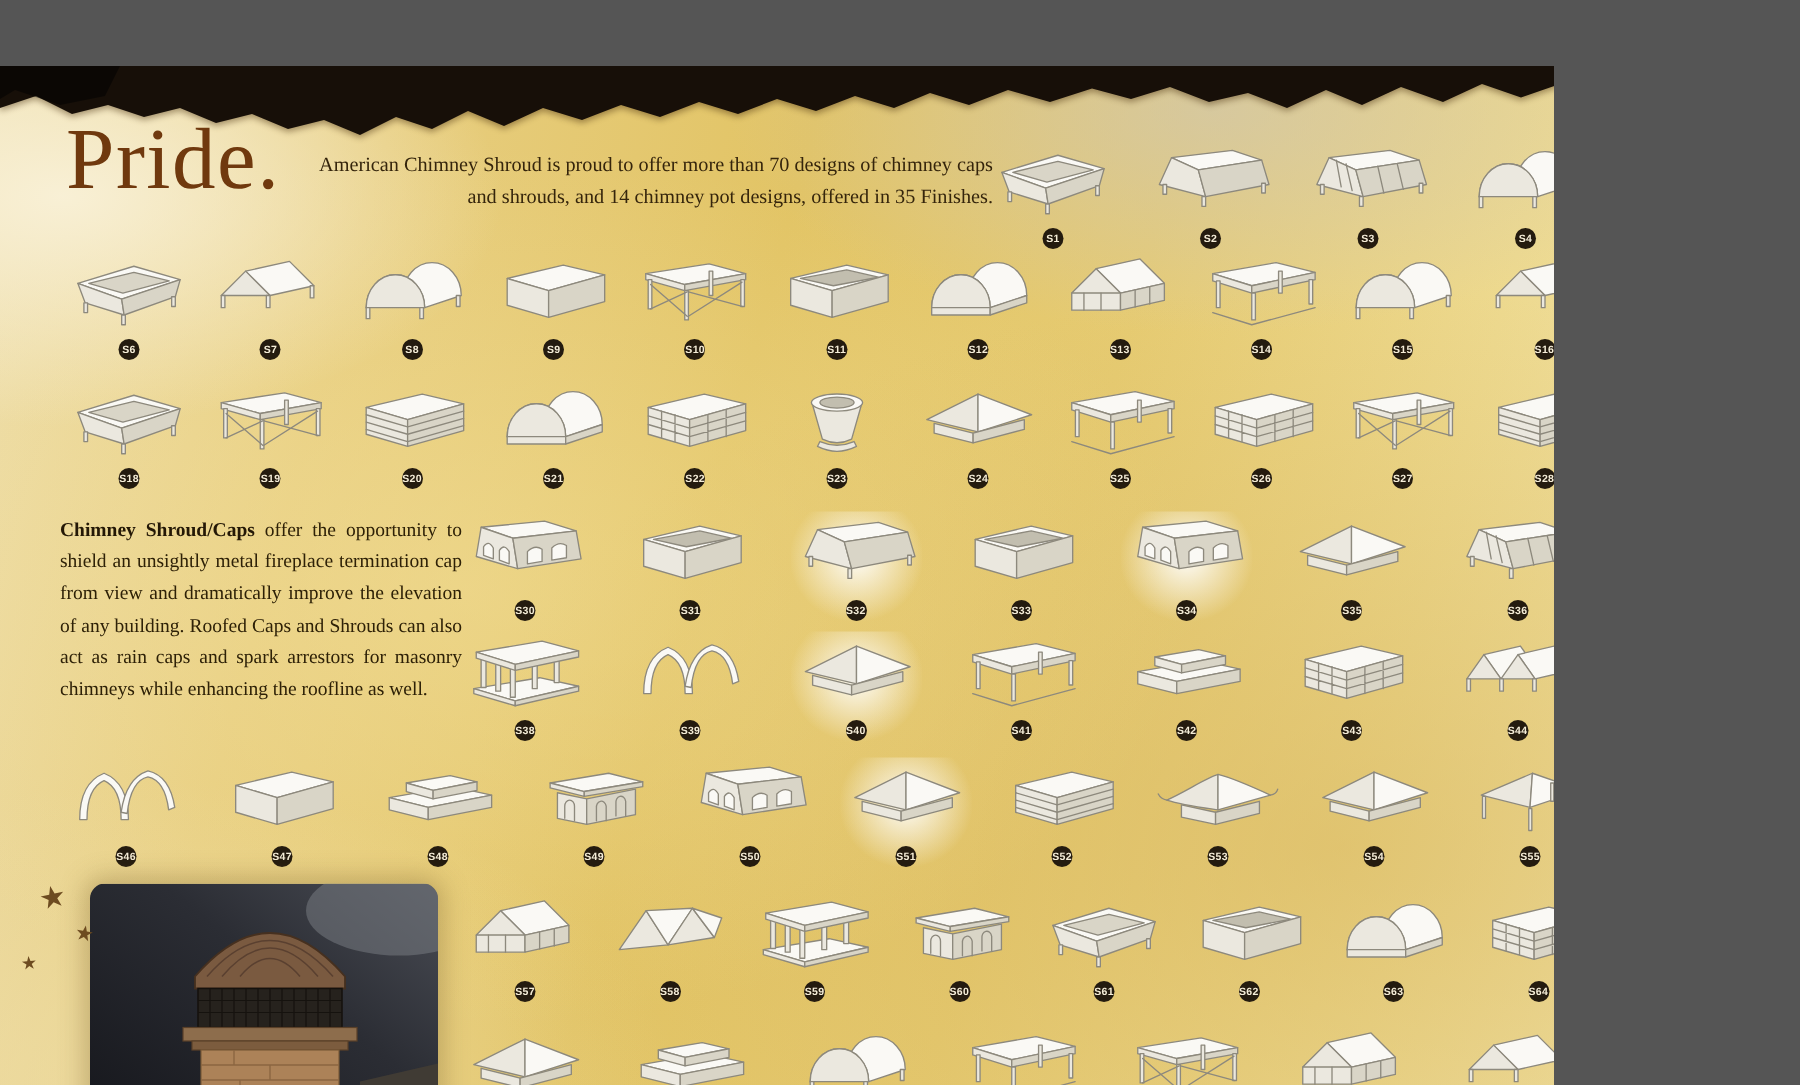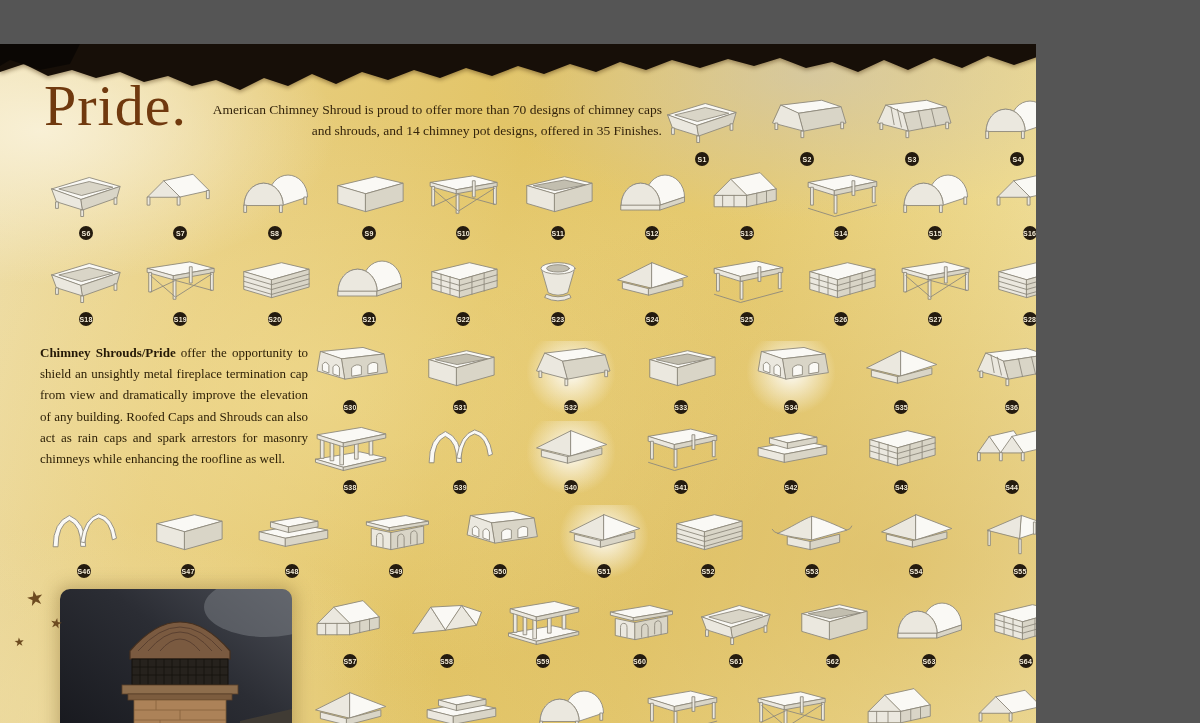--- a/index.html
+++ b/index.html
@@ -65,21 +65,21 @@
 
   <svg class="torn" viewBox="0 0 1200 60" preserveAspectRatio="none">
     <path fill="#170f08" d="M0,0 H1200 V9 L1172,15 L1150,8 L1124,17 L1096,10 L1068,19 L1040,12 L1014,21 L988,12 L962,24 L934,14 L908,26 L884,16 L858,28 L832,18 L806,24 L780,14 L754,22 L728,15 L700,24 L672,16 L646,26 L620,18 L596,28 L570,20 L544,30 L518,22 L492,32 L466,24 L440,34 L414,26 L388,36 L362,28 L336,40 L312,30 L288,42 L264,34 L240,46 L216,36 L192,42 L168,32 L144,38 L120,28 L96,34 L72,26 L48,32 L24,20 L0,28 Z"></path>
     <path fill="#000000" opacity="0.5" d="M0,0 H80 L70,20 L40,26 L10,16 L0,22 Z"></path>
   </svg>
 
   <h1 class="title">Pride.</h1>
 
   <p class="intro">American Chimney Shroud is proud to offer more than 70 designs of chimney caps and shrouds, and 14 chimney pot designs, offered in 35 Finishes.</p>
 
-  <p class="body-copy"><strong>Chimney Shrouds/Pride</strong><span> offer the opportunity to shield an unsightly metal fireplace termination cap from view and dramatically improve the elevation of any building. Roofed Caps and Shrouds can also act as rain caps and spark arrestors for masonry chimneys while enhancing the roofline as well.</span></p>
+  <p class="body-copy"><strong>Chimney Shroud/Caps</strong><span> offer the opportunity to shield an unsightly metal fireplace termination cap from view and dramatically improve the elevation of any building. Roofed Caps and Shrouds can also act as rain caps and spark arrestors for masonry chimneys while enhancing the roofline as well.</span></p>
 
   <span class="star" id="star1">★</span>
   <span class="star" id="star2">★</span>
   <span class="star" id="star3">★</span>
 
   <div class="photo">
     <svg width="232" height="178" viewBox="0 0 232 178">
       <defs>
         <linearGradient id="pgSky" x1="0" y1="1" x2="1" y2="0">
           <stop offset="0" stop-color="#14151a"></stop>

